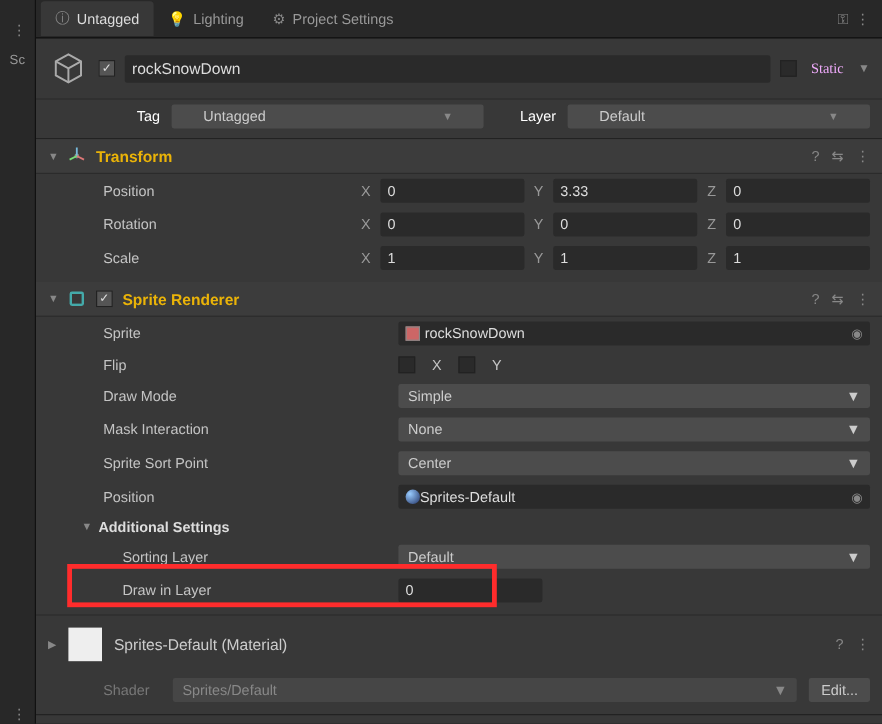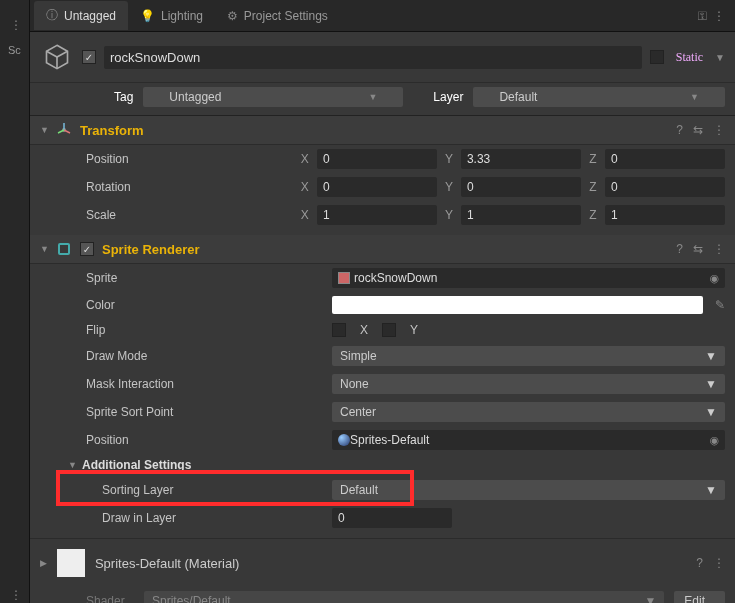--- a/index.html
+++ b/index.html
@@ -190,25 +190,20 @@
     <span class="prop-label">Sprite</span>
     <div class="object-field">
       <span style="display:flex;align-items:center;gap:4px;">
         <span style="width:12px;height:12px;background:#c66;display:inline-block;border:1px solid #888;"></span>
         <span>rockSnowDown</span>
       </span>
       <span class="obj-circle">◉</span>
     </div>
   </div>
   <div class="prop-row">
-    <span class="prop-label">Color</span>
-    <div class="color-field"></div>
-    <span class="eyedrop">✎</span>
-  </div>
-  <div class="prop-row">
     <span class="prop-label">Flip</span>
     <div class="flip-checks">
       <span class="flip-box"></span>
       <span>X</span>
       <span class="flip-box"></span>
       <span>Y</span>
     </div>
   </div>
   <div class="prop-row">
     <span class="prop-label">Draw Mode</span>

